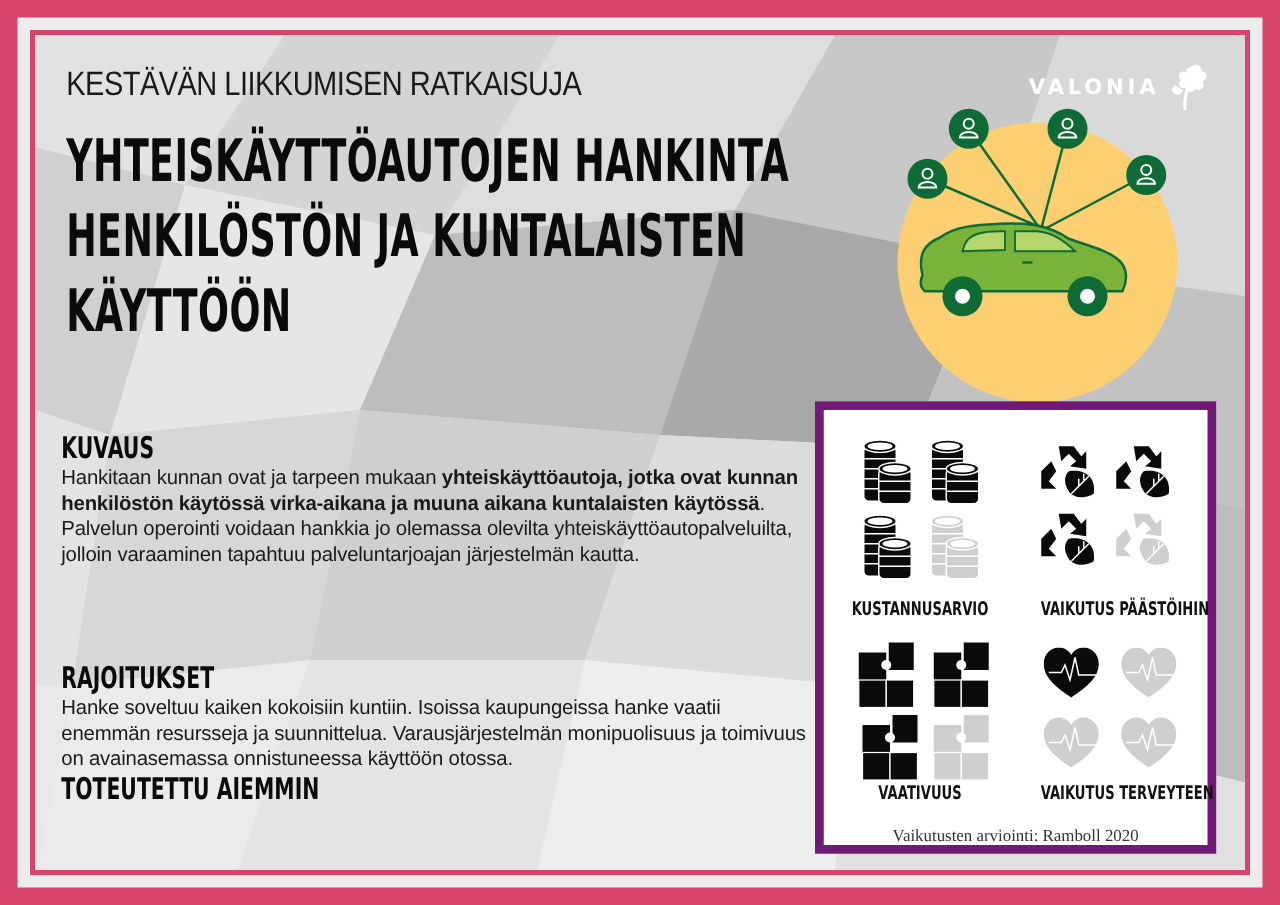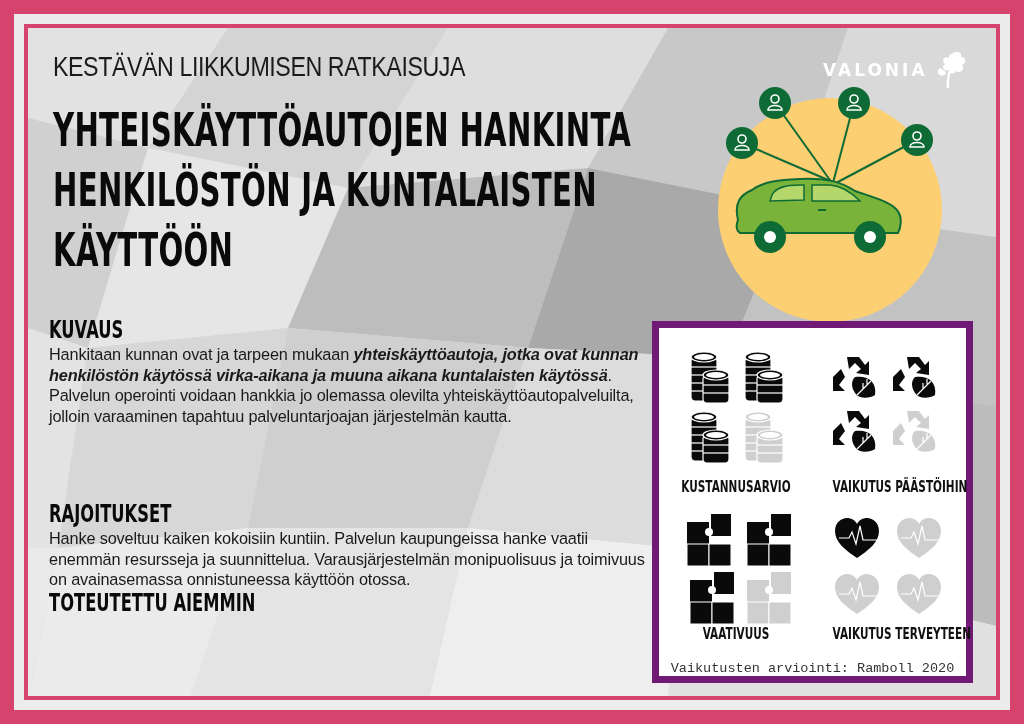--- a/index.html
+++ b/index.html
@@ -31,43 +31,43 @@
     color: #0a0a0a; transform: scaleX(0.62); transform-origin: left top; white-space: nowrap;
     letter-spacing: 0.5px;
   }
   .title div { display: block; }
 
   .logo { position: absolute; left: 823px; top: 50px; display: flex; align-items: center; gap: 6px; }
   .logo-text { color: #ffffff; font-weight: bold; font-size: 17px; letter-spacing: 3px; font-family: "DejaVu Sans", sans-serif; }
 
   .hero { position: absolute; left: 700px; top: 85px; width: 260px; height: 240px; }
 
-  .section { position: absolute; left: 49px; width: 600px; }
+  .section { position: absolute; left: 49px; width: 600px; margin-top: 28px; }
   .section h2 {
     font-family: "DejaVu Sans", sans-serif; font-weight: bold; font-size: 24px; line-height: 28px;
     color: #0a0a0a; transform: scaleX(0.68); transform-origin: left top; white-space: nowrap;
   }
   .section p {
     font-family: "Liberation Sans", sans-serif; font-size: 16.3px; line-height: 20.7px; color: #1a1a1a;
     letter-spacing: -0.15px;
   }
-  .section p b { font-weight: bold; font-style: italic; }
+  .section p b { font-weight: bold; }
 
   .impact {
     position: absolute; left: 652px; top: 321px; width: 321px; height: 362px;
     background: #ffffff; border: 7px solid #701a75;
   }
   .impact-label {
     position: absolute; width: 170px; text-align: center;
     font-family: "DejaVu Sans", sans-serif; font-weight: bold; font-size: 15px; color: #111;
     transform: scaleX(0.7); transform-origin: center top; white-space: nowrap;
   }
   .impact-source {
     position: absolute; left: 0; right: 0; top: 333px; text-align: center;
-    font-family: Liberation Mono, monospace; font-size: 13.5px; color: #333;
+    font-family: Liberation Serif, serif; font-size: 13.5px; color: #333;
   }
   .icon { position: absolute; }
 </style>
 </head>
 <body>
 
 <div class="frame-gap"></div>
 <div class="frame-inner">
   <svg class="poly" width="976" height="676" viewBox="0 0 976 676">
     <polygon points="0,0 200,0 120,120 0,90" fill="#e2e2e2"></polygon>
@@ -152,21 +152,21 @@
   </g>
 </svg>
 
 <section class="section" style="top:316px;">
   <h2>KUVAUS</h2>
   <p><span>Hankitaan kunnan ovat ja tarpeen mukaan </span><b>yhteiskäyttöautoja, jotka ovat kunnan henkilöstön käytössä virka-aikana ja muuna aikana kuntalaisten käytössä</b><span>. Palvelun operointi voidaan hankkia jo olemassa olevilta yhteiskäyttöautopalveluilta, jolloin varaaminen tapahtuu palveluntarjoajan järjestelmän kautta.</span></p>
 </section>
 
 <section class="section" style="top:500px;">
   <h2>RAJOITUKSET</h2>
-  <p>Hanke soveltuu kaiken kokoisiin kuntiin. Palvelun kaupungeissa hanke vaatii enemmän resursseja ja suunnittelua. Varausjärjestelmän monipuolisuus ja toimivuus on avainasemassa onnistuneessa käyttöön otossa.</p>
+  <p>Hanke soveltuu kaiken kokoisiin kuntiin. Isoissa kaupungeissa hanke vaatii enemmän resursseja ja suunnittelua. Varausjärjestelmän monipuolisuus ja toimivuus on avainasemassa onnistuneessa käyttöön otossa.</p>
 </section>
 
 <section class="section" style="top:589px;">
   <h2>TOTEUTETTU AIEMMIN</h2>
 </section>
 
 <div class="impact">
   <svg class="icon" style="left:26px;top:17px" width="110" height="120" viewBox="0 0 110 120">
     <defs>
       <g id="coins">

